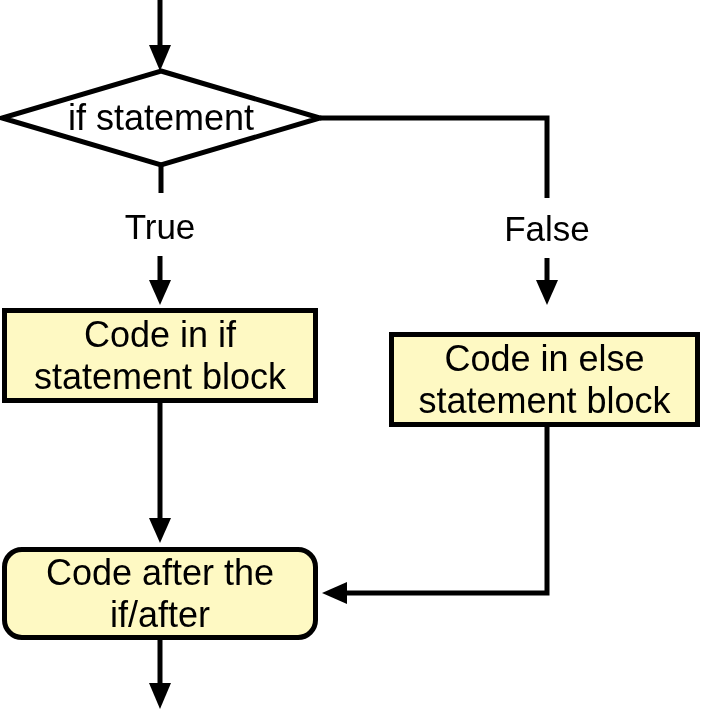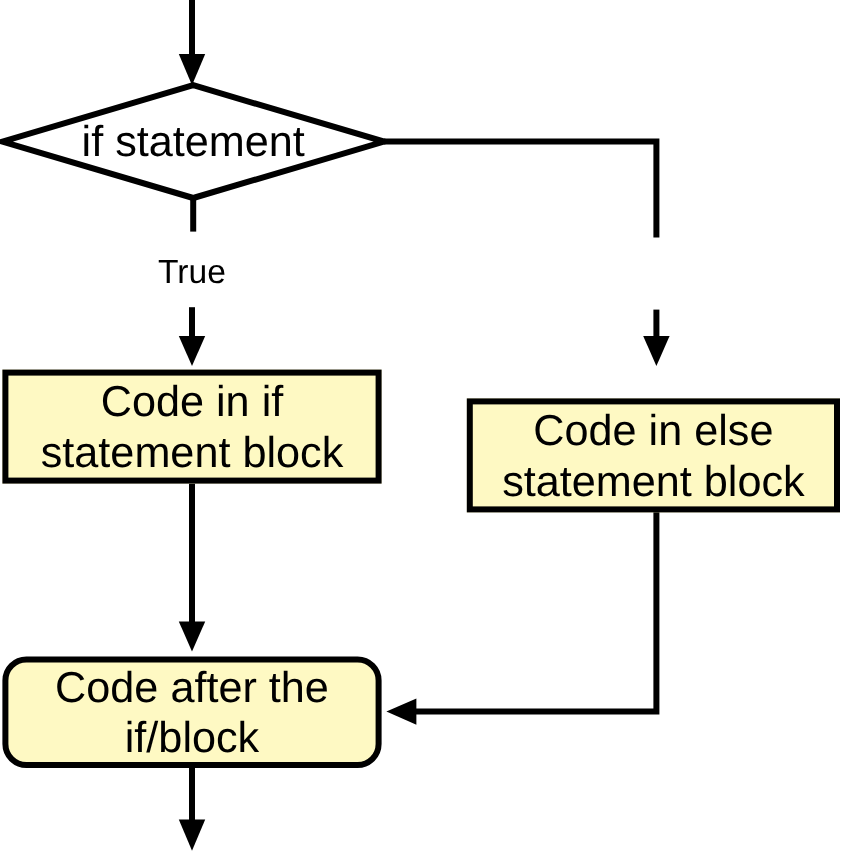--- a/index.html
+++ b/index.html
@@ -44,21 +44,21 @@
     justify-content: center;
     font-size: 36px;
     white-space: nowrap;
   }
   .branch-label {
     position: absolute;
     width: 120px; height: 40px;
     display: flex;
     align-items: center;
     justify-content: center;
-    font-size: 28px;
+    font-size: 35px;
     white-space: nowrap;
   }
   .label-true  { left: 100px; top: 207px; }
   .label-false { left: 487px; top: 209px; }
   .stroke { stroke: #000000; stroke-width: 5; fill: none; }
   .head   { fill: #000000; stroke: none; }
   .shape  { stroke: #000000; stroke-width: 5; fill: #ffffff; }
 </style>
 </head>
 <body>
@@ -88,29 +88,30 @@
     <polyline class="stroke" points="547,403 547,593 346,593"></polyline>
     <polygon class="head" points="347,582 347,604 322,593"></polygon>
 
     <line class="stroke" x1="160" y1="640" x2="160" y2="684"></line>
     <polygon class="head" points="149,683 171,683 160,709"></polygon>
   </svg>
 
   <div class="decision-text">if statement</div>
 
   <div class="branch-label label-true">True</div>
+  <div class="branch-label label-false">False</div>
 
   <div class="node-box box-if">
     <div>Code in if</div>
     <div>statement block</div>
   </div>
 
   <div class="node-box box-else">
     <div>Code in else</div>
     <div>statement block</div>
   </div>
 
   <div class="node-box box-after">
     <div>Code after the</div>
-    <div>if/block</div>
+    <div>if/after</div>
   </div>
 
 </div>
 
 </body></html>

